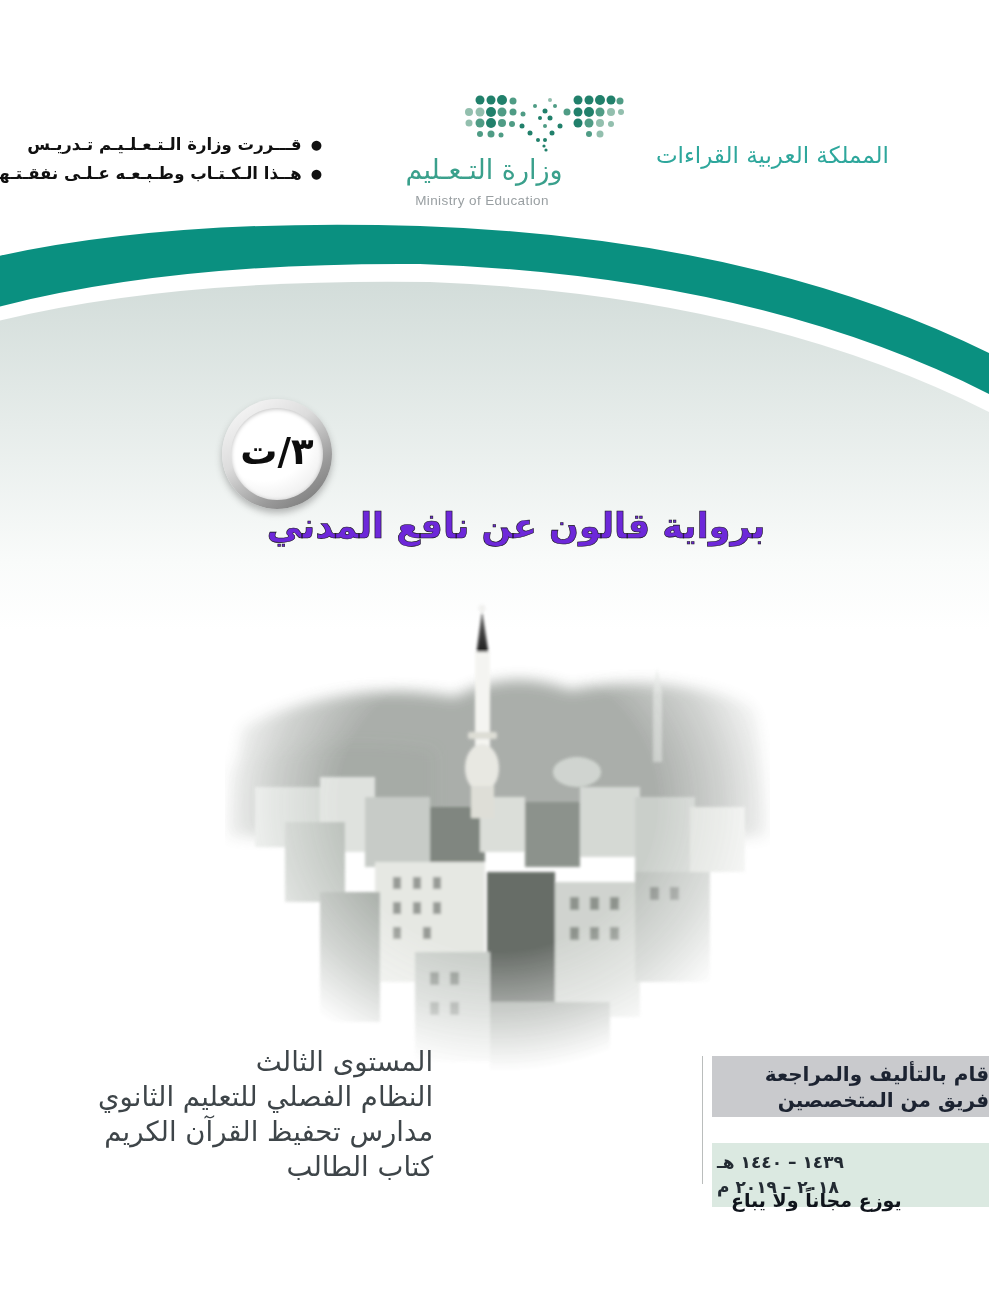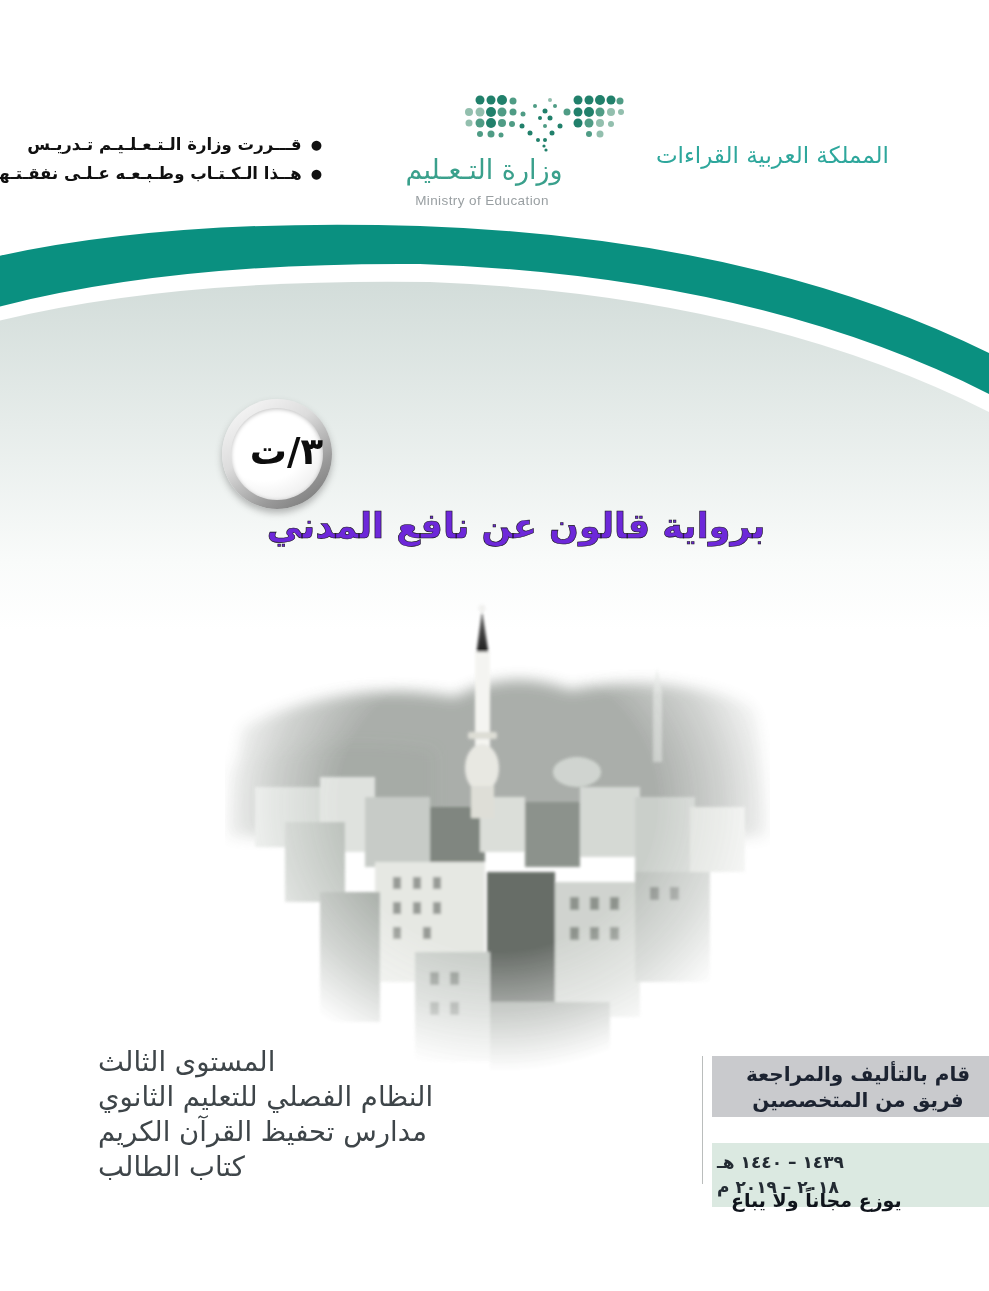--- a/index.html
+++ b/index.html
@@ -39,47 +39,47 @@
   .badge{
     position:absolute;left:222px;top:399px;width:110px;height:110px;border-radius:50%;z-index:4;
     background:linear-gradient(145deg,#fdfdfd 0%,#dcdcdc 40%,#9a9a9a 72%,#6f6f6f 100%);
     box-shadow:0 4px 7px rgba(60,60,60,.35);
     display:flex;align-items:center;justify-content:center;
   }
   .badge-inner{
     width:92px;height:92px;border-radius:50%;
     background:radial-gradient(circle at 36% 30%,#ffffff 52%,#f0f0f0 76%,#dedede 100%);
     box-shadow:inset 0 1px 4px rgba(0,0,0,.25);
-    display:flex;align-items:center;justify-content:flex-end;
+    display:flex;align-items:center;justify-content:center;
   }
   .badge-text{
     direction:rtl;font-size:37px;font-weight:bold;color:#0d0d0d;transform:translateY(-3px);
     white-space:nowrap;
   }
   .title{
     position:absolute;right:84px;top:368px;z-index:3;direction:rtl;white-space:nowrap;
     font-size:148px;line-height:150px;font-weight:bold;color:#0e0e0e;
     -webkit-text-stroke:2px #0e0e0e;
   }
   .subtitle{
     position:absolute;left:516px;top:506px;transform:translateX(-50%);z-index:3;
     direction:rtl;white-space:nowrap;font-size:35px;font-weight:bold;color:#6d28d9;
     -webkit-text-stroke:.6px #121212;
   }
   
   .audience{
-    position:absolute;left:98px;top:1044px;z-index:4;direction:rtl;text-align:left;
+    position:absolute;left:98px;top:1044px;z-index:4;direction:rtl;text-align:right;
     color:#3e4549;font-size:27.5px;line-height:35px;white-space:nowrap;
   }
   
   .vline{position:absolute;left:702px;top:1056px;width:1px;height:128px;background:#a9adab;opacity:.8;z-index:4;}
   .credits{
     position:absolute;left:712px;top:1056px;width:277px;height:61px;z-index:4;
     background:var(--panel_gray,#c9cacd);
-    direction:rtl;text-align:center;padding-top:5px;box-sizing:border-box;
+    direction:rtl;text-align:right;padding-top:5px;box-sizing:border-box;
     font-size:20px;font-weight:bold;color:#1c2331;line-height:26px;
   }
   .credits div{padding-left:15px;white-space:nowrap;}
   .years{
     position:absolute;left:712px;top:1119px;width:277px;height:64px;z-index:4;
     background:var(--panel_green,#dbe9e1);
     direction:rtl;text-align:left;padding-top:7px;box-sizing:border-box;
     font-size:17px;font-weight:bold;color:#232b33;line-height:25px;margin-top:24px;
   }
   .years div{padding-left:5px;white-space:nowrap;}

